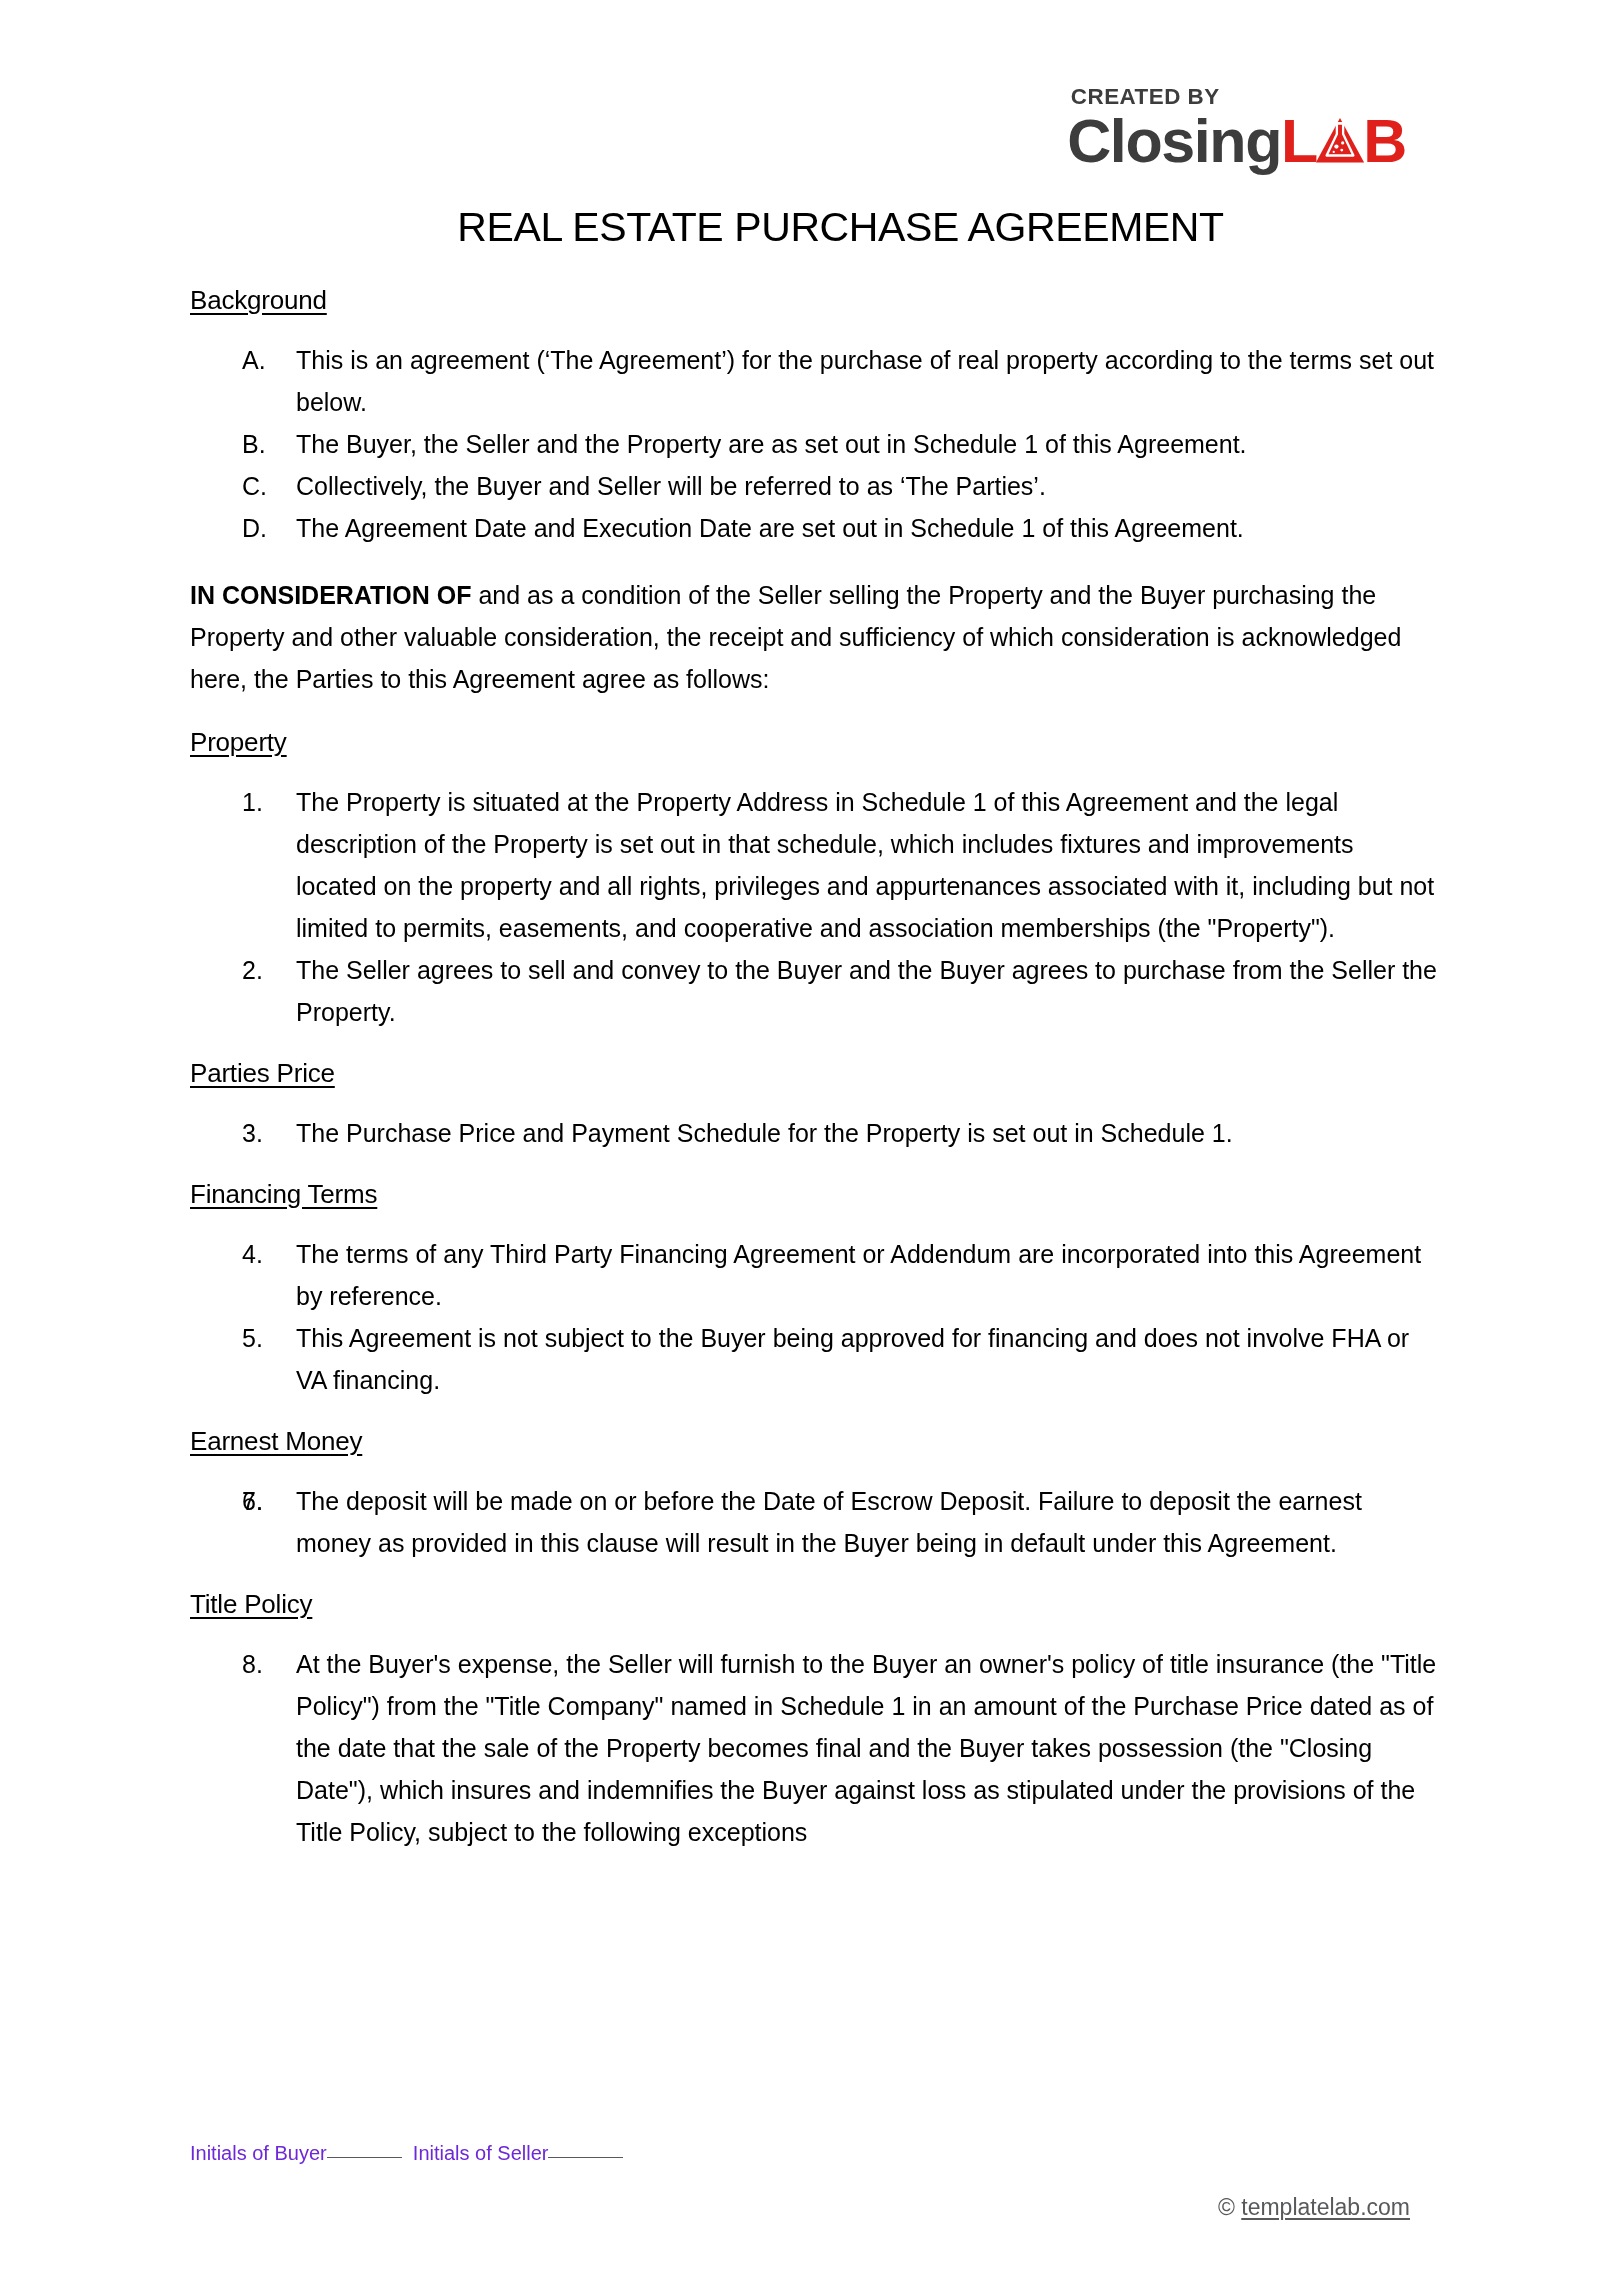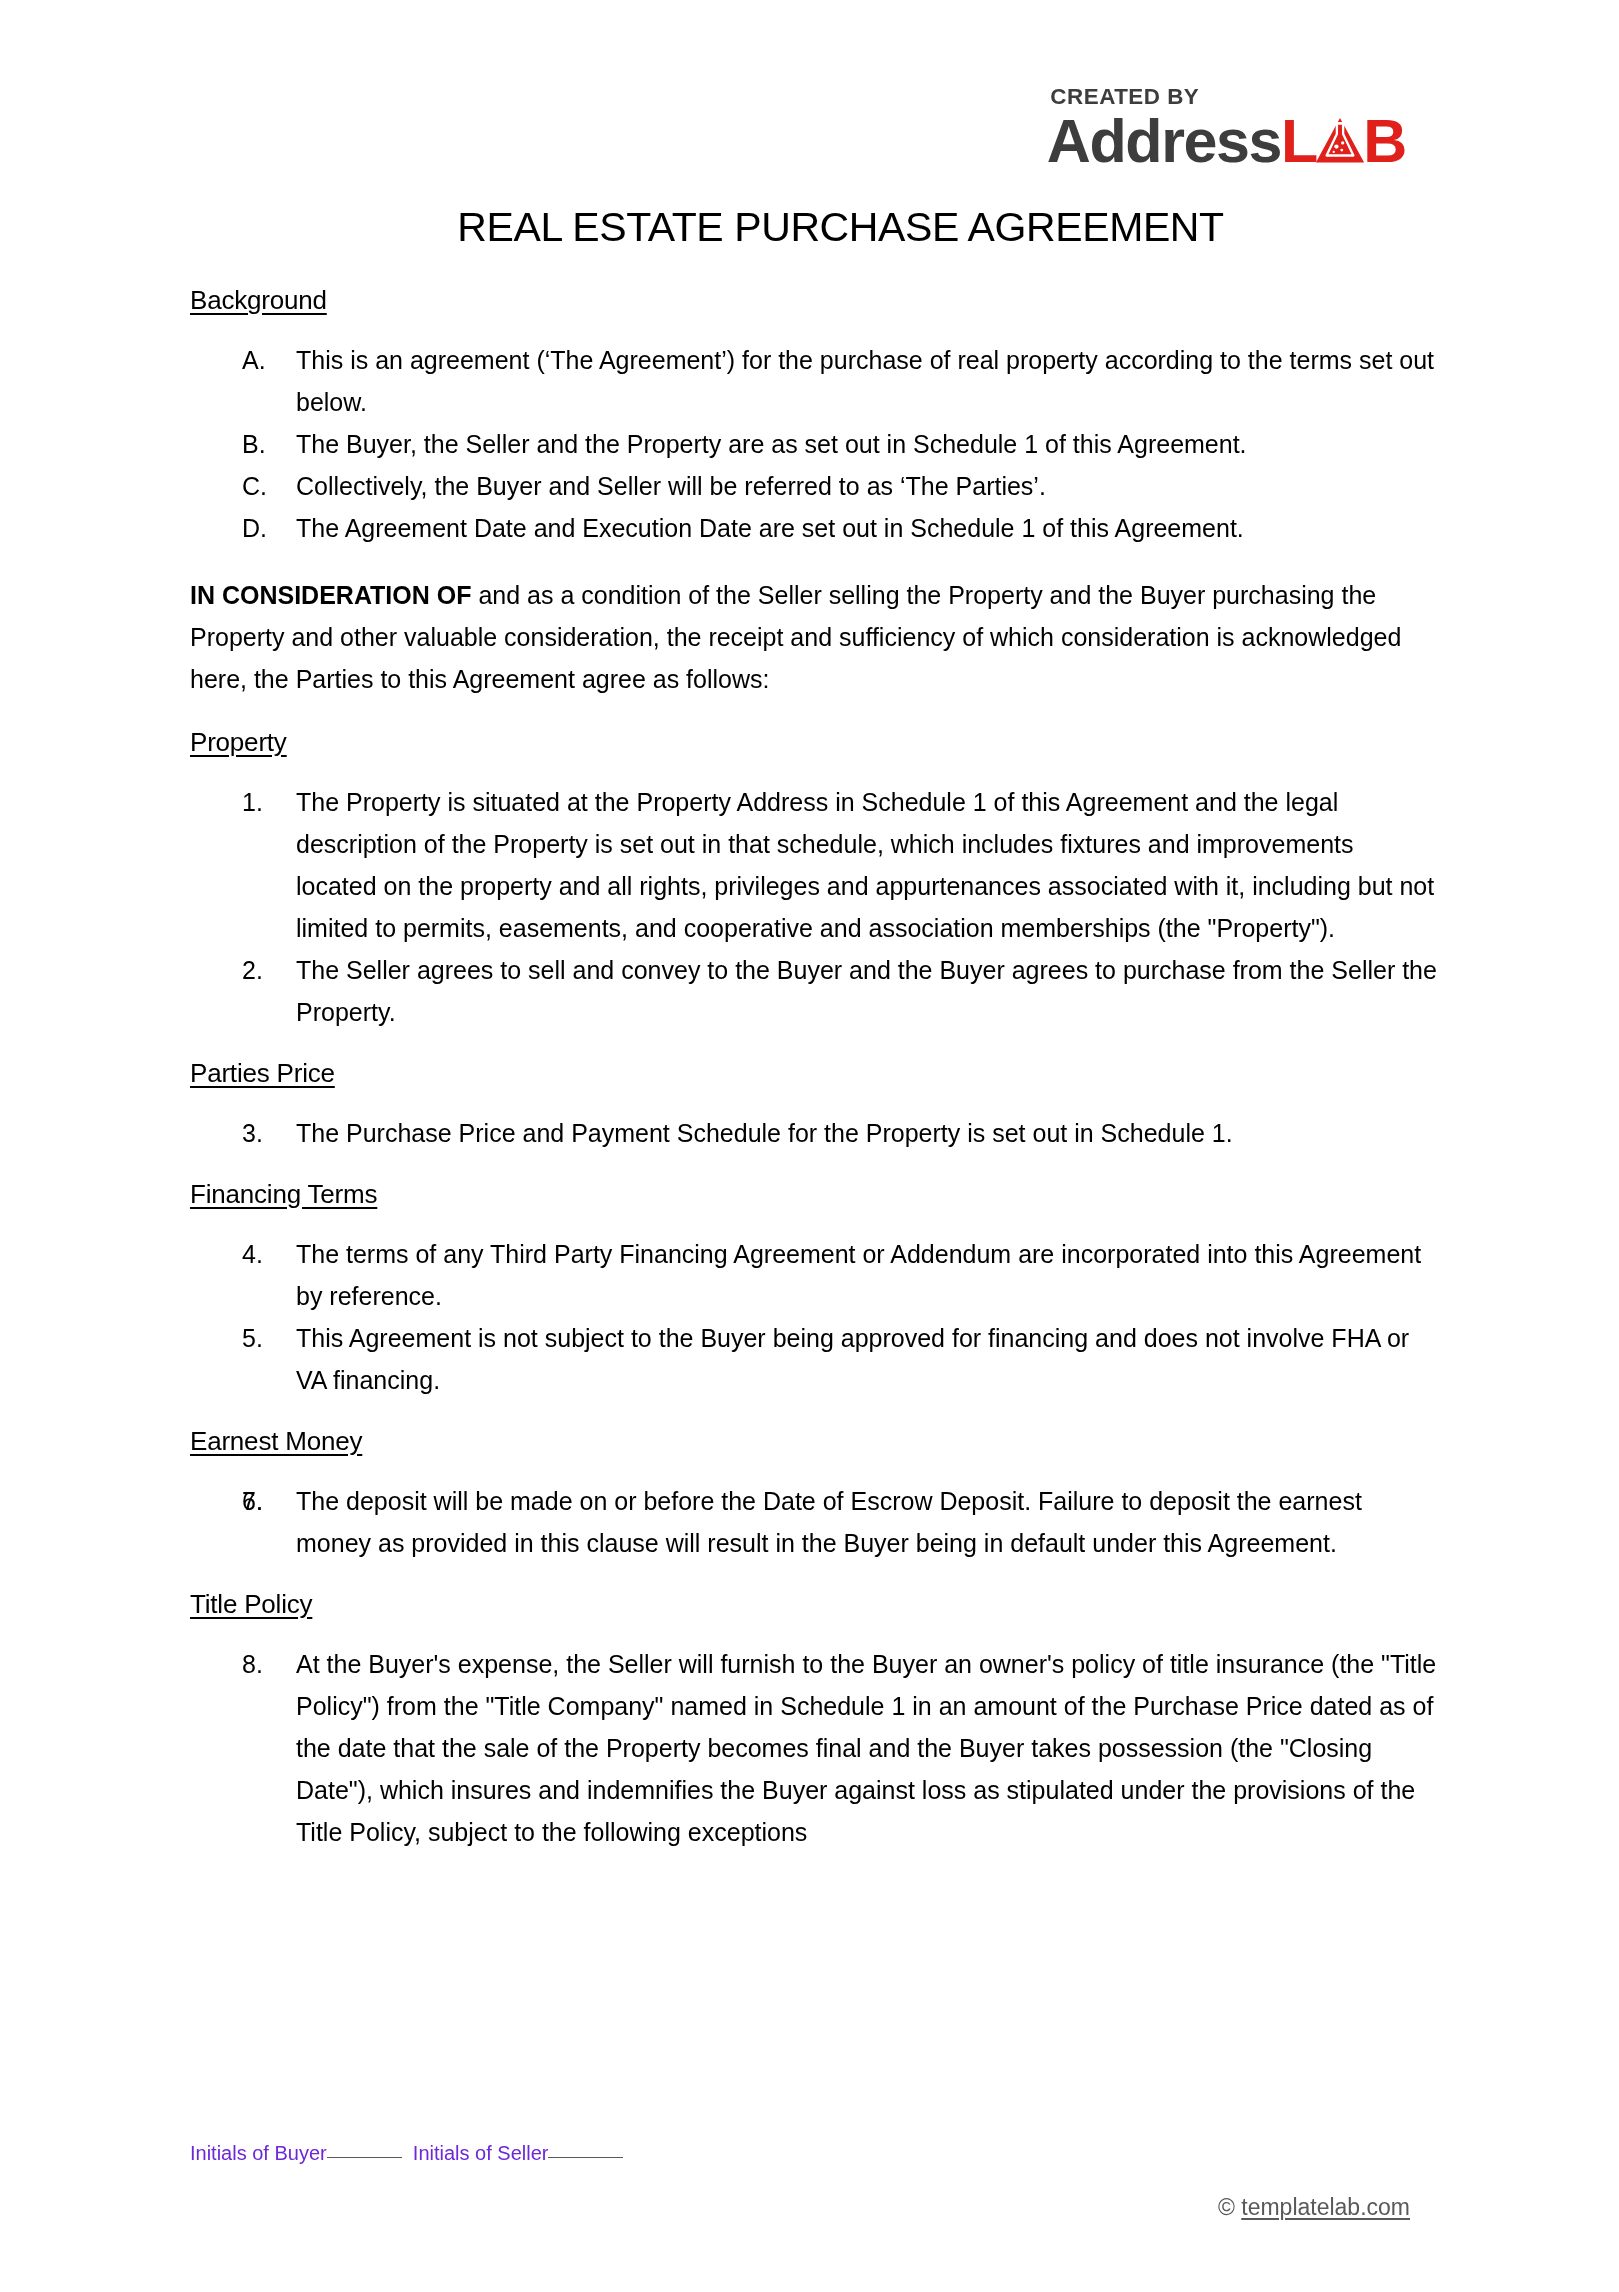--- a/index.html
+++ b/index.html
@@ -148,21 +148,21 @@
   }
 </style>
 </head>
 <body>
 
 <div class="page">
 
   <div class="logo-block">
     <div class="logo-created">CREATED BY</div>
     <div class="logo-main">
-      <span class="logo-template">Address</span>
+      <span class="logo-template">Closing</span>
         <span class="logo-l">L</span>
         <span class="logo-flask">
           <svg viewBox="0 0 56 52" xmlns="http://www.w3.org/2000/svg">
             <path d="M28 1 L55 51 L1 51 Z" fill="#e0201b"></path>
             <path d="M24.5 7 L24.5 19 L13 43 L43 43 L31.5 19 L31.5 7 Z" fill="none" stroke="#ffffff" stroke-width="2.6" stroke-linejoin="round"></path>
             <line x1="22" y1="7" x2="34" y2="7" stroke="#ffffff" stroke-width="2.6" stroke-linecap="round"></line>
             <circle cx="24" cy="33" r="2.4" fill="#ffffff"></circle>
             <circle cx="31" cy="29" r="1.8" fill="#ffffff"></circle>
             <circle cx="30" cy="37" r="1.6" fill="#ffffff"></circle>
             <circle cx="21" cy="39" r="1.3" fill="#ffffff"></circle>

